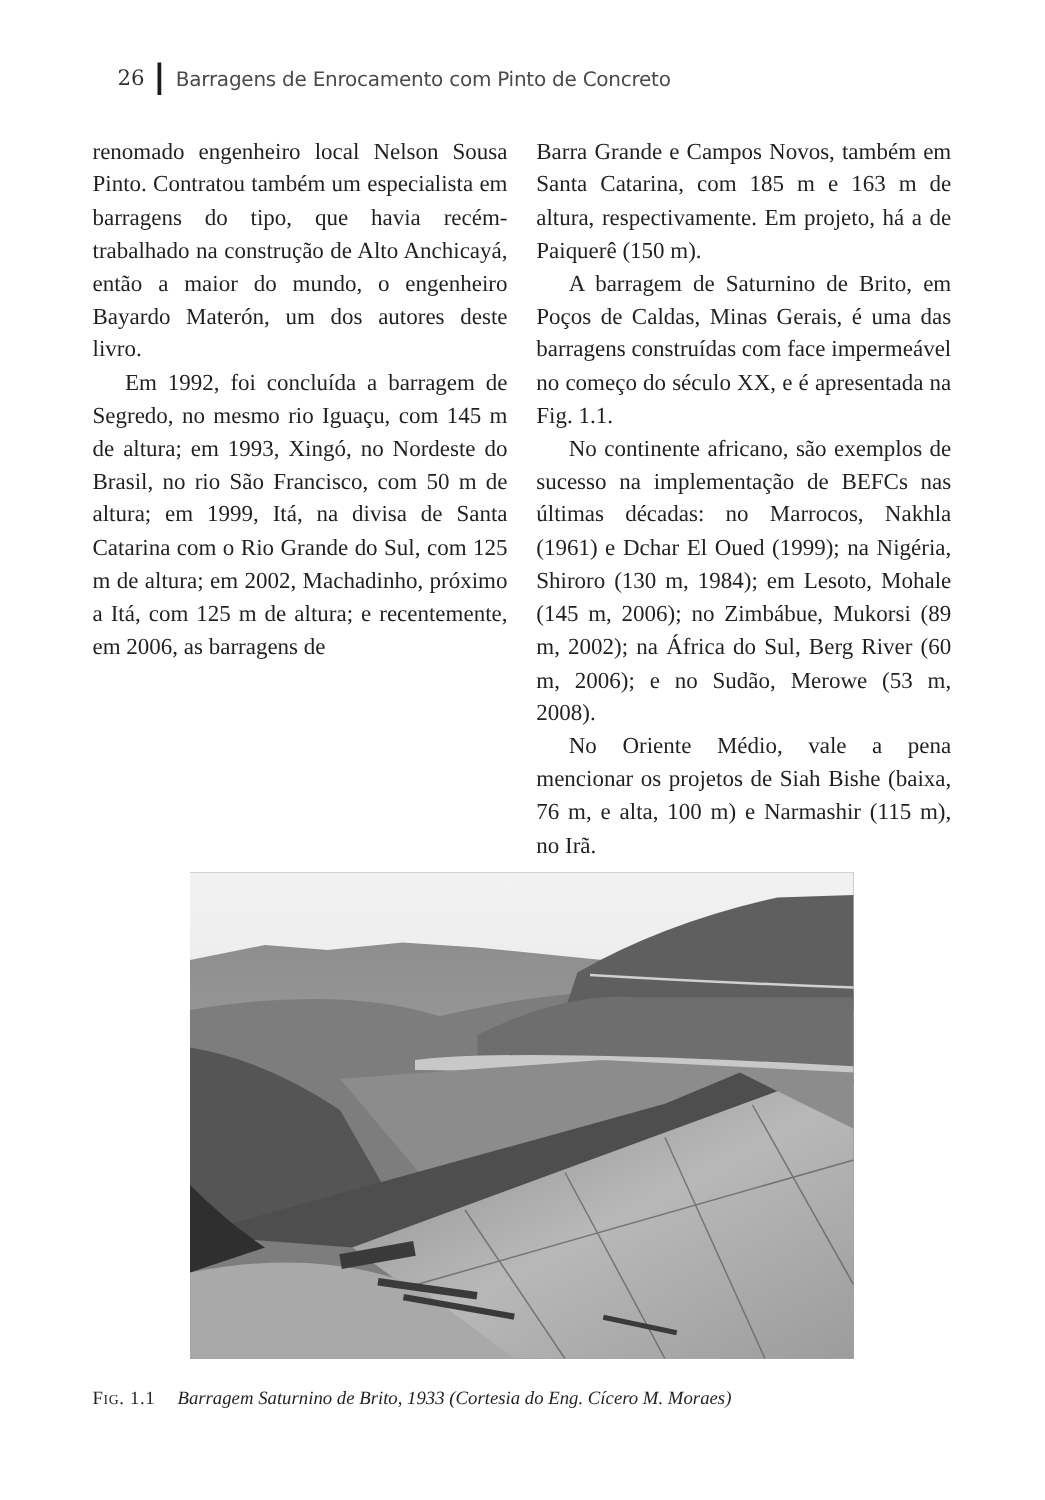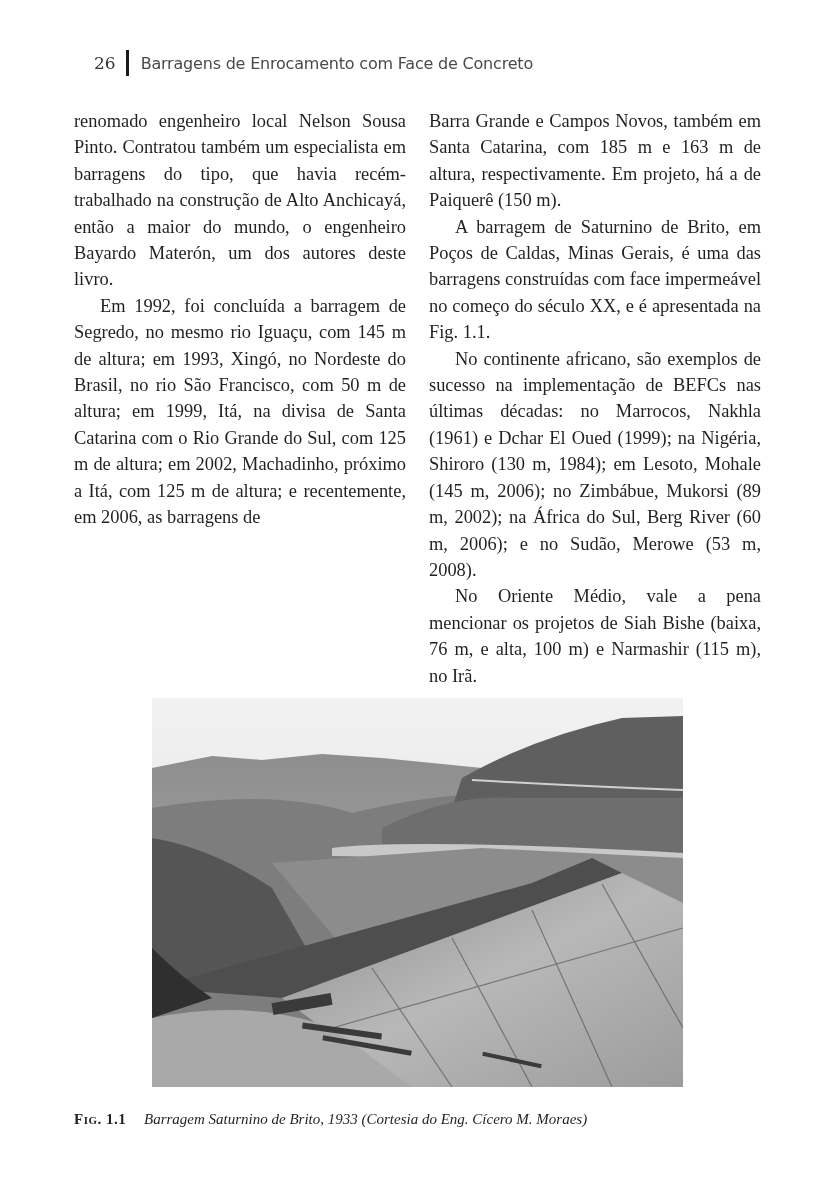--- a/index.html
+++ b/index.html
@@ -9,30 +9,30 @@
   .header-bar { width: 3px; height: 26px; background: #1a1a1a; margin: 0 12px 0 10px; }
   .running-title { font-family: "DejaVu Sans", sans-serif; font-size: 16px; color: #4a4a4a; letter-spacing: -0.2px; }
   .col { position: absolute; top: 108px; font-family: "Liberation Serif", serif; font-size: 18.4px; line-height: 26.4px; color: #231f20; text-align: justify; hyphens: manual; }
   .col-left { left: 74px; width: 332px; }
   .col-right { left: 429px; width: 332px; }
   .col p { margin: 0; text-indent: 26px; }
   .col p.noindent { text-indent: 0; }
   .figure { position: absolute; left: 152px; top: 698px; width: 531px; height: 389px; background: #9a9a9a; overflow: hidden; }
   .figure svg { display: block; width: 100%; height: 100%; }
   .caption { position: absolute; left: 74px; top: 1111px; font-family: "Liberation Serif", serif; font-size: 15px; color: #231f20; white-space: nowrap; }
-  .cap-label { font-weight: bold; font-variant: small-caps; letter-spacing: 0.5px; margin-right: 14px; text-align: right; }
+  .cap-label { font-weight: normal; font-variant: small-caps; letter-spacing: 0.5px; margin-right: 14px; text-align: right; }
   .cap-text { font-style: italic; }
 </style>
 </head>
 <body>
 
 <div class="header">
   <span class="page-num">26</span>
   <span class="header-bar"></span>
-  <span class="running-title">Barragens de Enrocamento com Face de Concreto</span>
+  <span class="running-title">Barragens de Enrocamento com Pinto de Concreto</span>
 </div>
 
 <div class="col col-left">
   <p class="noindent">renomado engenheiro local Nelson Sousa Pinto. Contratou também um especia­lista em barragens do tipo, que havia recém-trabalhado na construção de Alto Anchicayá, então a maior do mundo, o engenheiro Bayardo Materón, um dos autores deste livro.</p>
   <p>Em 1992, foi concluída a barragem de Segredo, no mesmo rio Iguaçu, com 145 m de altura; em 1993, Xingó, no Nordeste do Brasil, no rio São Francisco, com 50 m de altura; em 1999, Itá, na divisa de Santa Catarina com o Rio Grande do Sul, com 125 m de altura; em 2002, Machadinho, próximo a Itá, com 125 m de altura; e recentemente, em 2006, as barragens de</p>
 </div>
 
 <div class="col col-right">
   <p class="noindent">Barra Grande e Campos Novos, também em Santa Catarina, com 185 m e 163 m de altura, respectivamente. Em projeto, há a de Paiquerê (150 m).</p>
   <p>A barragem de Saturnino de Brito, em Poços de Caldas, Minas Gerais, é uma das barragens construídas com face impermeável no começo do século XX, e é apresentada na Fig. 1.1.</p>

